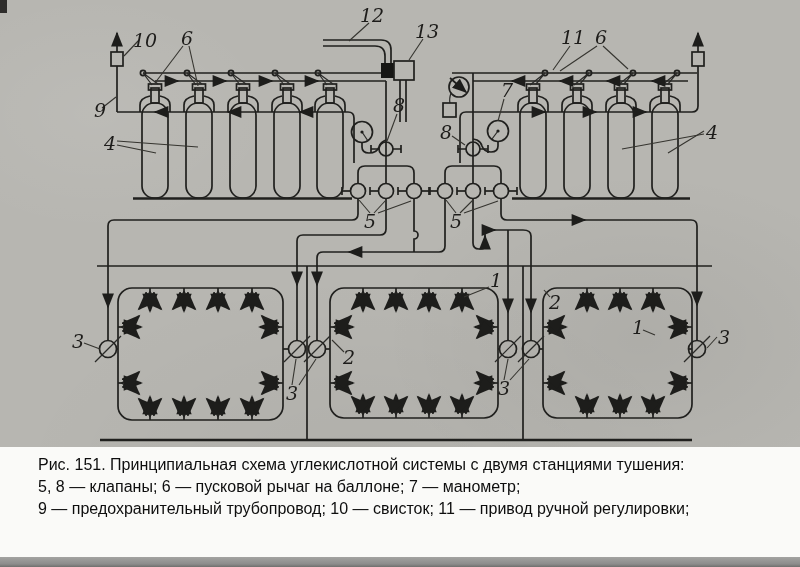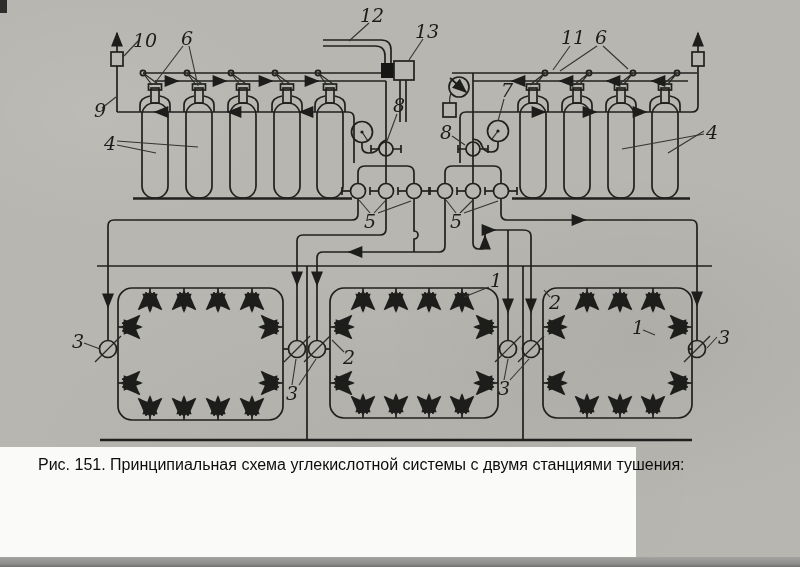--- a/index.html
+++ b/index.html
@@ -11,21 +11,21 @@
           radial-gradient(ellipse 500px 300px at 45% 85%, rgba(0,0,0,.04), transparent 70%),
           #b7b6b1;}
   .corner-mark{position:absolute;left:0;top:0;width:7px;height:13px;background:#2e2d2b;}
   svg.diagram{position:absolute;left:0;top:0;}
   .pipe{fill:none;stroke:#20201e;stroke-width:1.7;}
   .thick{fill:none;stroke:#20201e;stroke-width:2.6;}
   .thin{fill:none;stroke:#2a2a28;stroke-width:1.2;}
   .dev{fill:none;stroke:#20201e;stroke-width:1.7;}
   .leader{stroke:#35342f;stroke-width:1.1;fill:none;}
   .lbl{font-family:"DejaVu Serif",serif;font-style:italic;font-size:19px;fill:#1d1c1a;}
-  .caption{position:absolute;left:0;top:447px;width:636px;height:110px;background:#fafaf8;
+  .caption{position:absolute;left:0;top:447px;width:800px;height:110px;background:#fafaf8;
            box-sizing:border-box;padding:7px 10px 0 38px;color:#0e0e0e;}
   .caption div{font-size:16px;line-height:22px;white-space:nowrap;}
   .bottom-bar{position:absolute;left:0;top:557px;width:800px;height:10px;
               background:linear-gradient(#a3a3a1,#8c8c8c 70%,#6f6f6d);}
 </style>
 </head>
 <body>
 
 <div class="page">
   <div class="corner-mark"></div>
@@ -608,15 +608,17 @@
         <text x="632" y="334" class="lbl">1</text>
         <line x1="344" y1="352" x2="332" y2="340" class="leader"></line>
         <text x="343" y="364" class="lbl">2</text>
         <line x1="550" y1="297" x2="544" y2="290" class="leader"></line>
         <text x="549" y="309" class="lbl">2</text>
       </g>
   </svg>
 
   <div class="caption">
     <div>Рис. 151. Принципиальная схема углекислотной системы с двумя станциями тушения:</div>
+    <div>5, 8 — клапаны; 6 — пусковой рычаг на баллоне; 7 — манометр;</div>
+    <div> 9 — предохранительный трубопровод; 10 — свисток; 11 — привод ручной регулировки;</div>
   </div>
   <div class="bottom-bar"></div>
 </div>
 
 </body></html>

